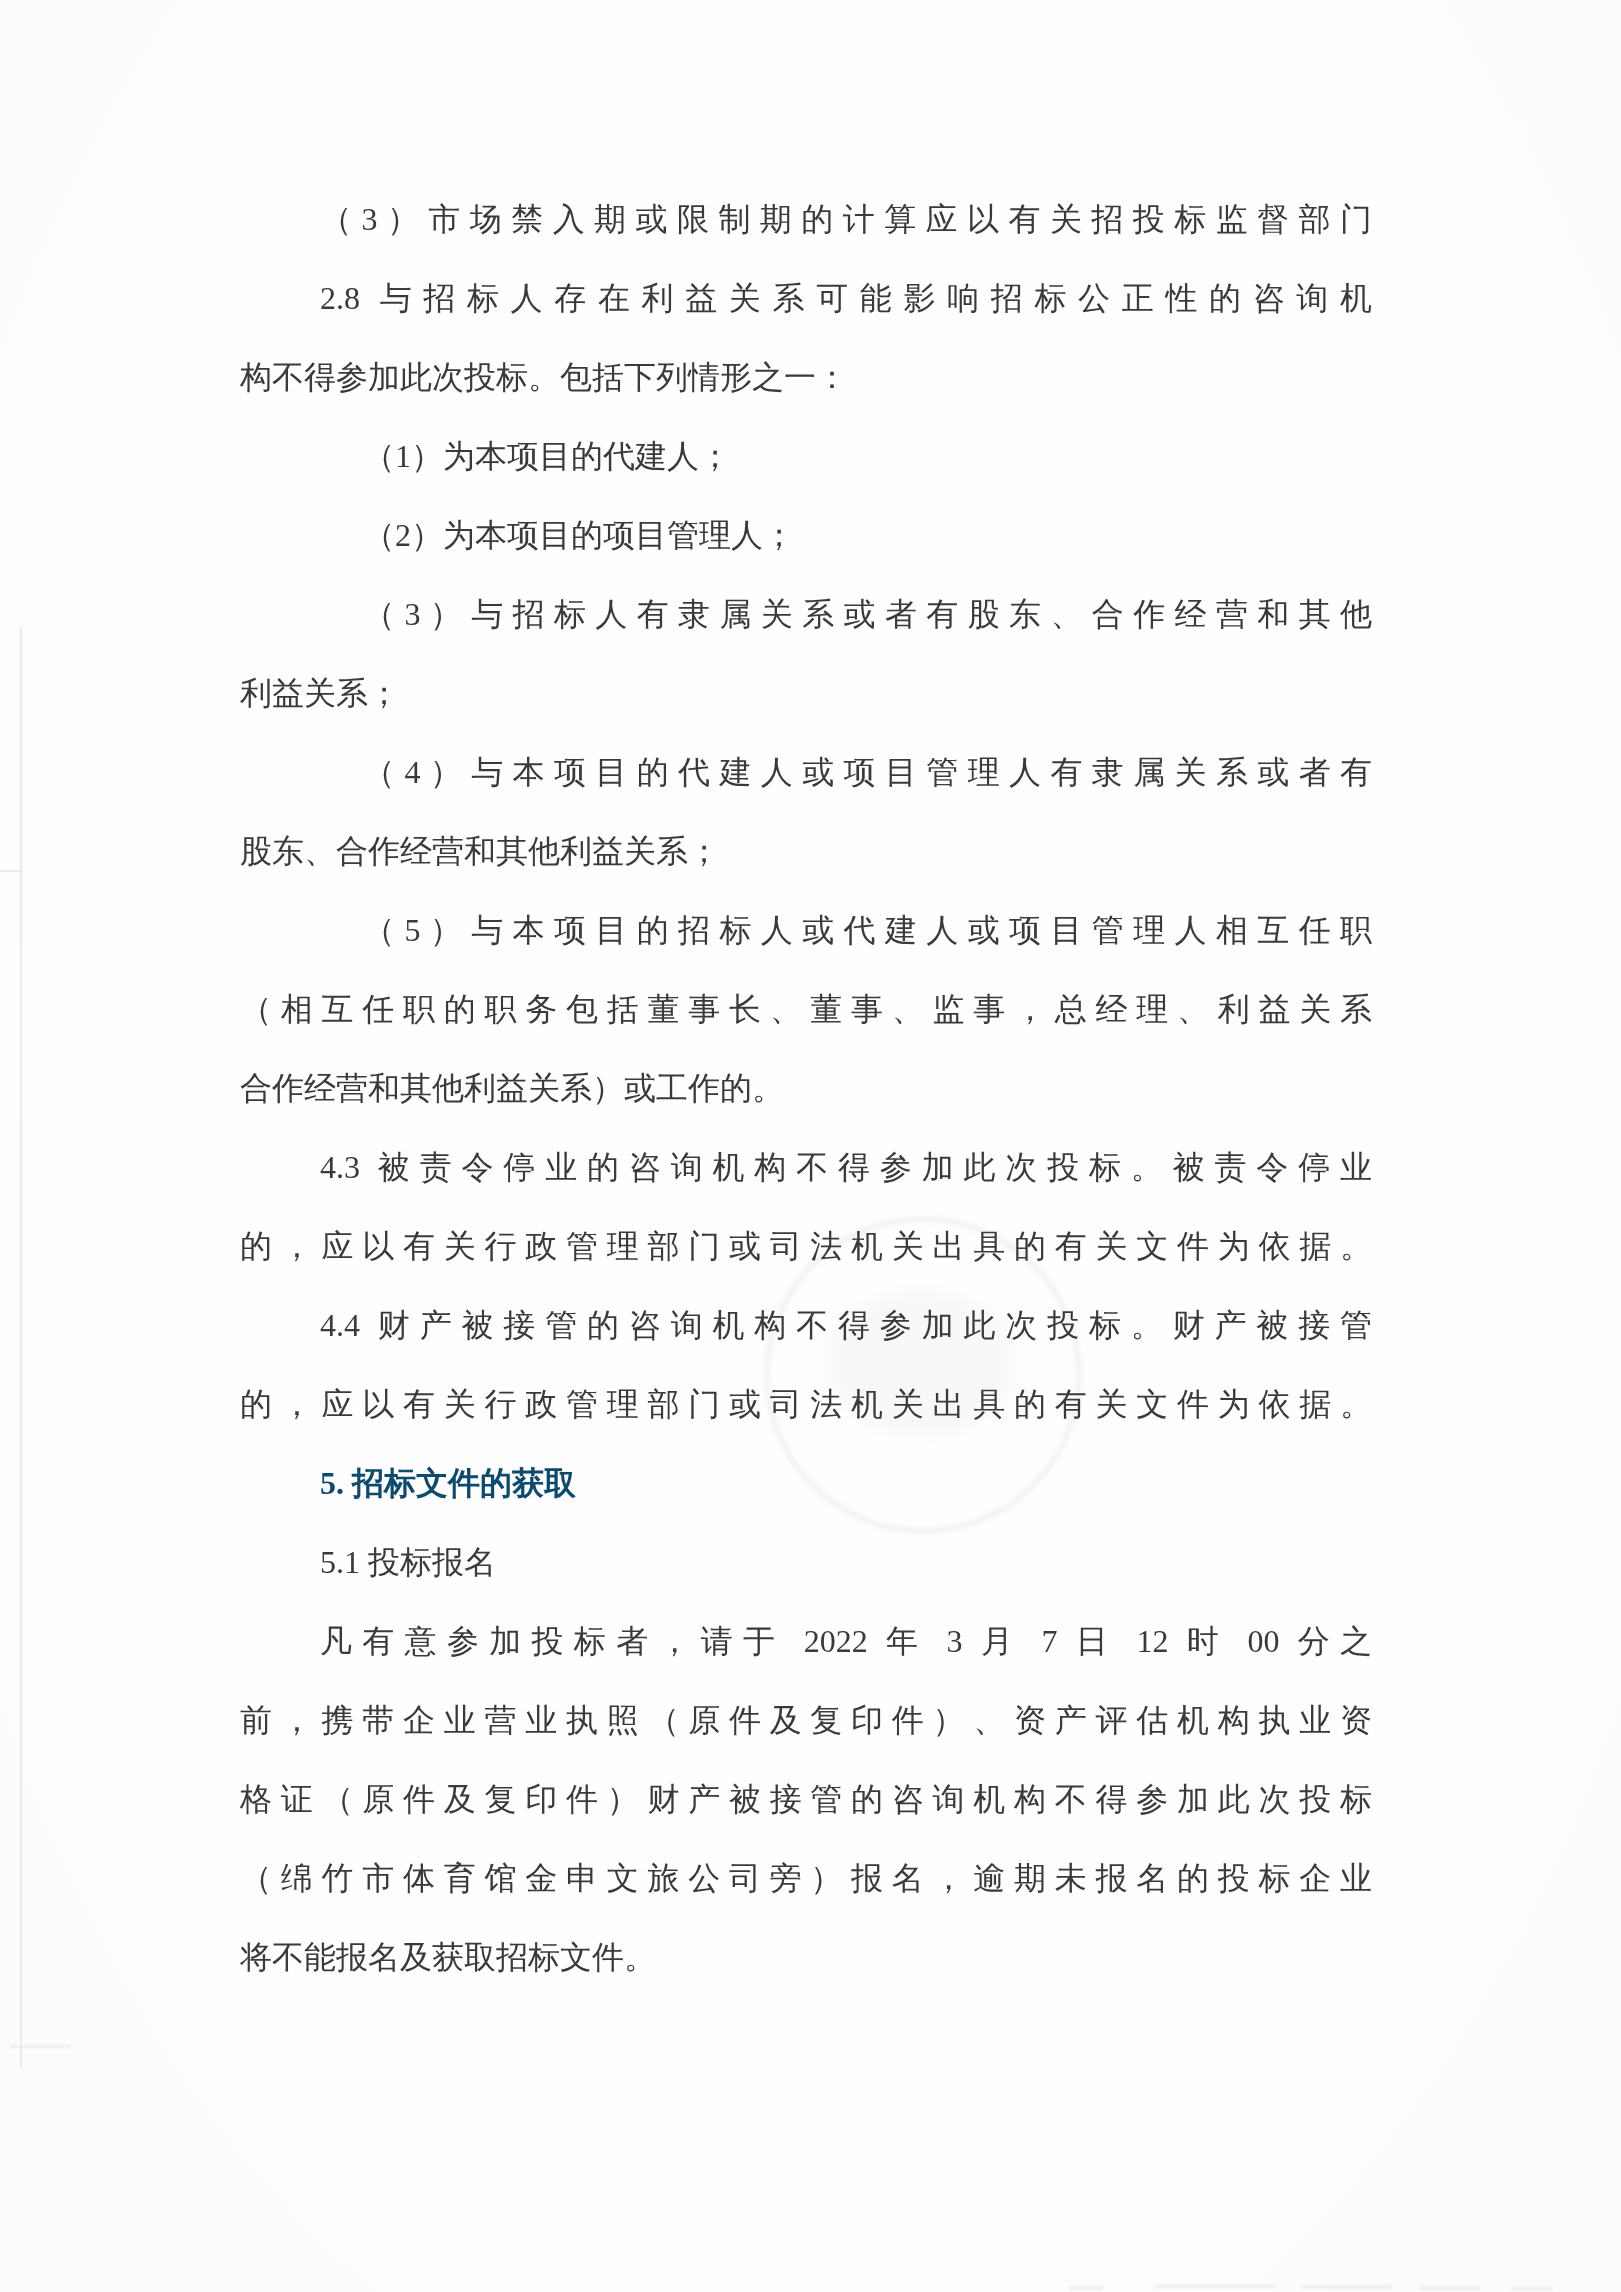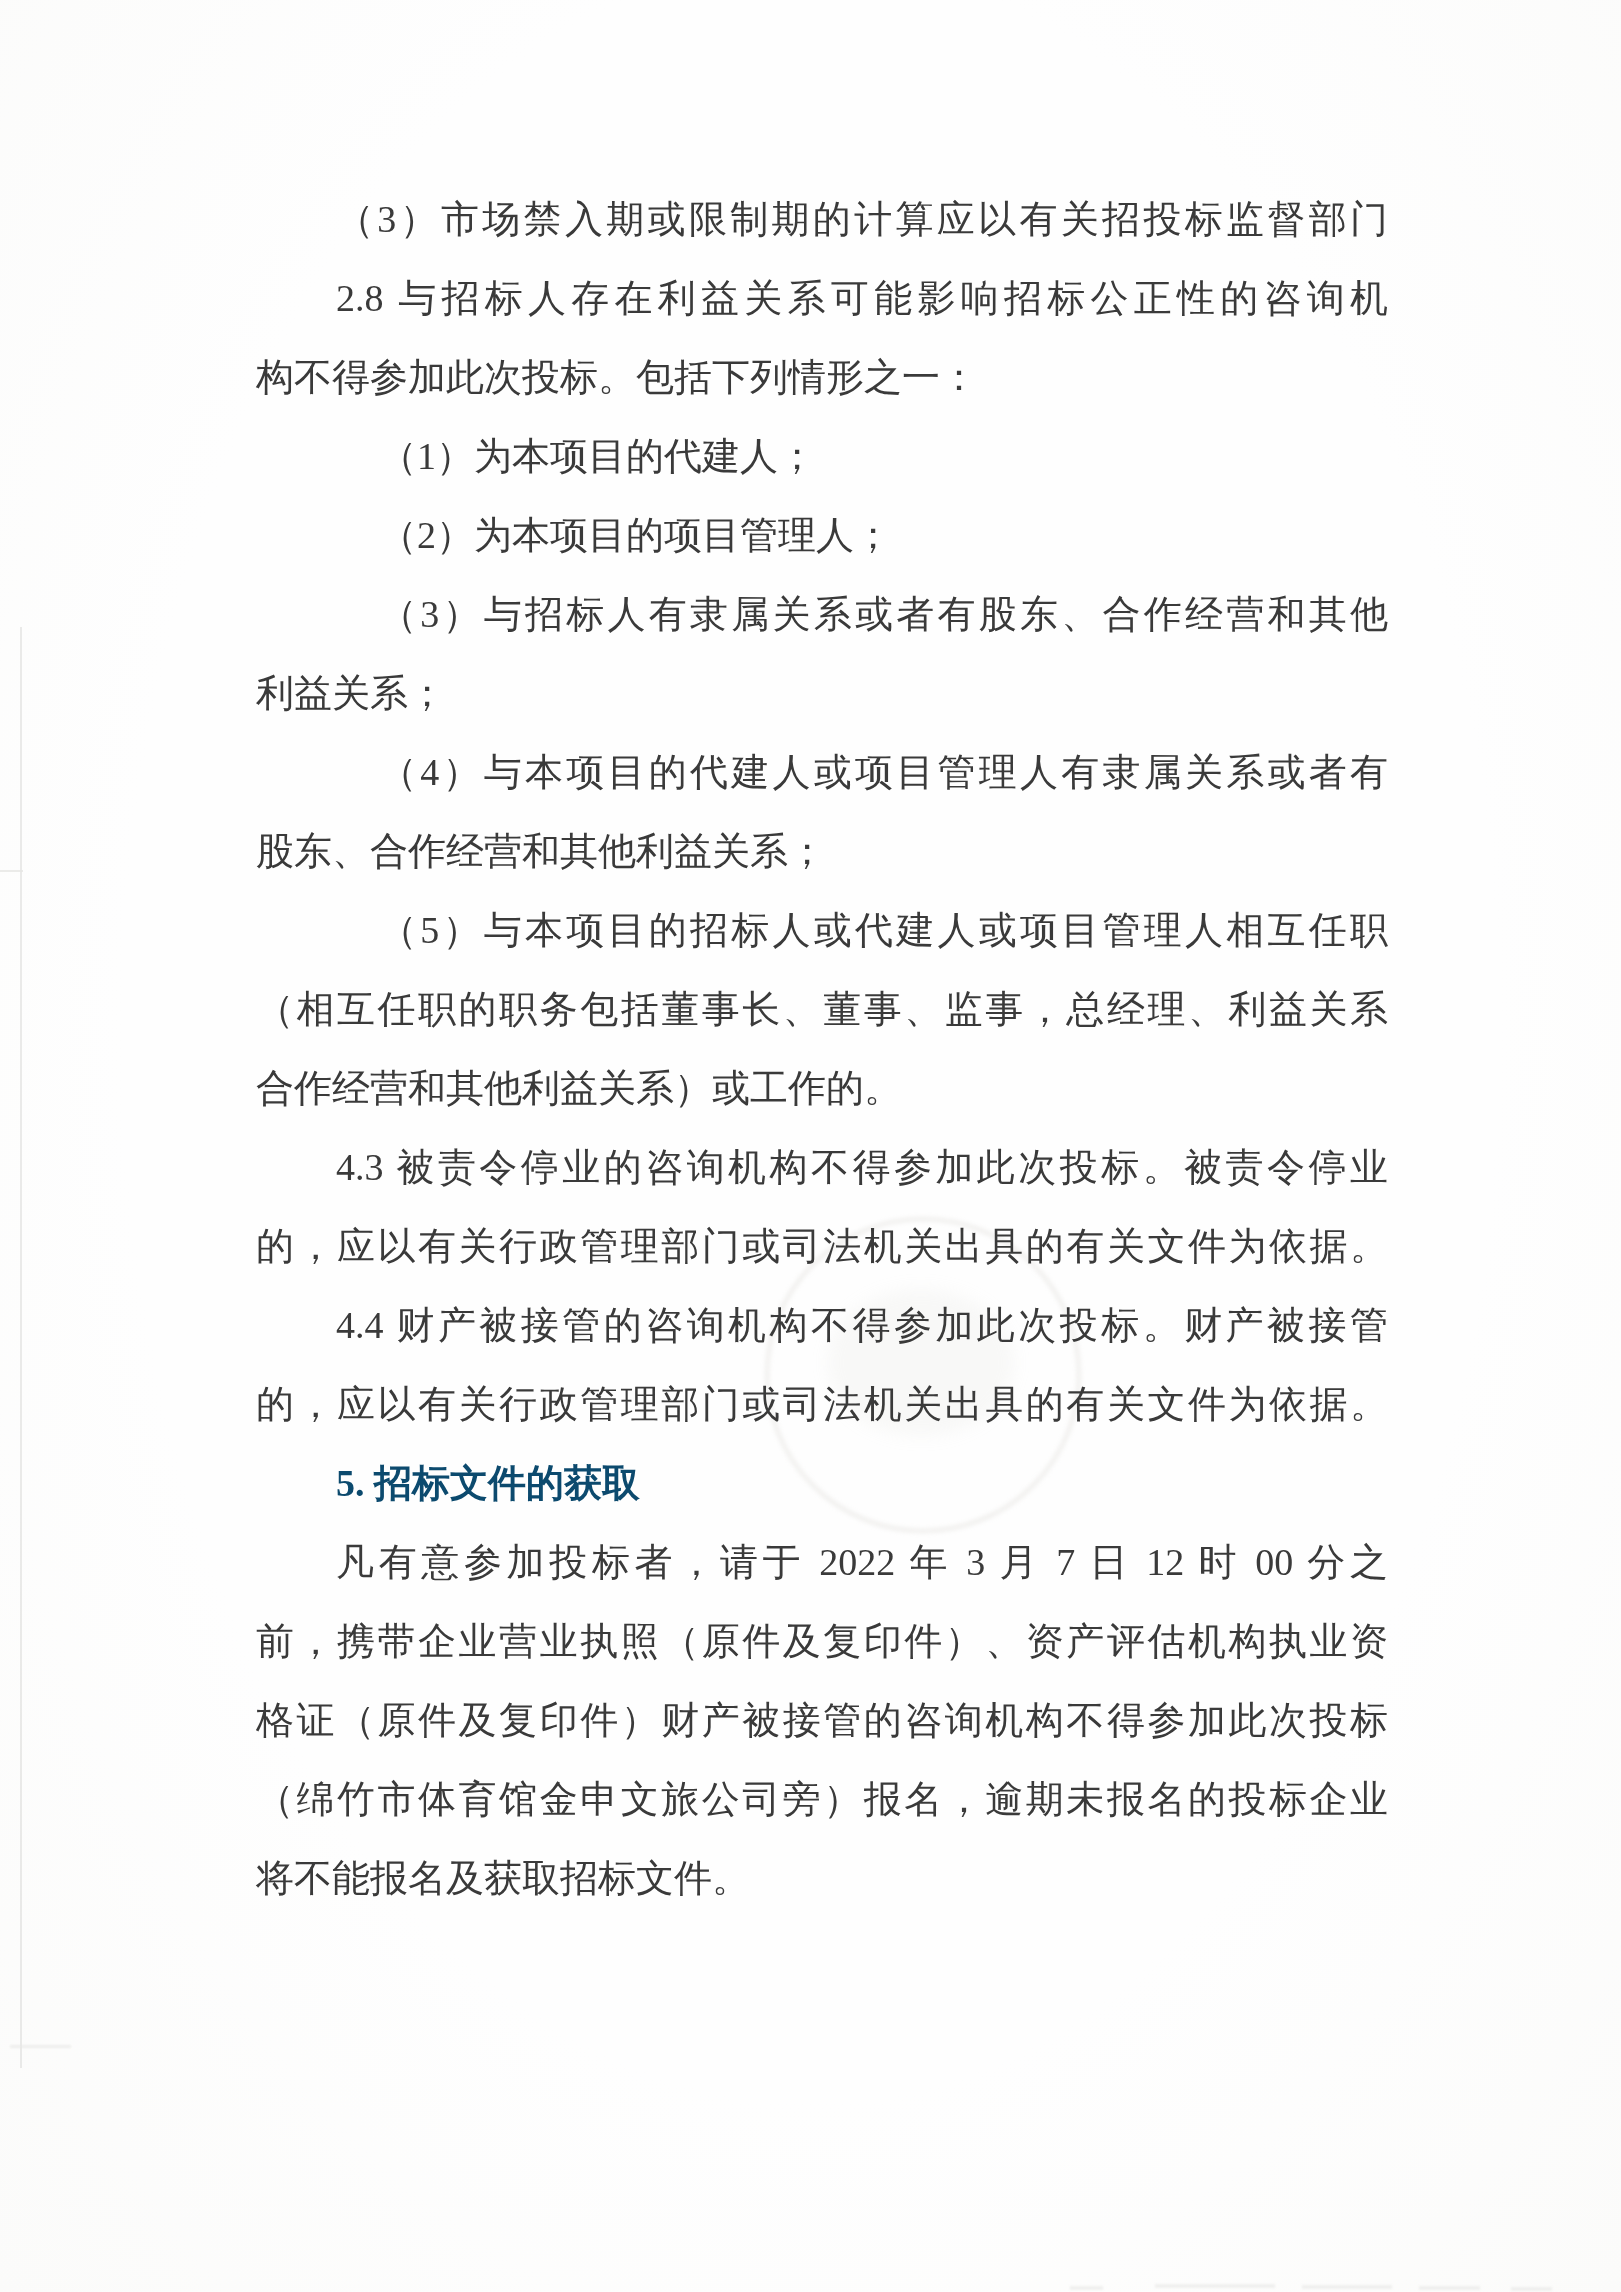--- a/index.html
+++ b/index.html
@@ -6,23 +6,23 @@
   html, body { margin: 0; padding: 0; }
   body {
     width: 1621px; height: 2293px;
     position: relative;
     background: radial-gradient(ellipse at 50% 45%, #fefefe 60%, #fbfbfa 100%);
     overflow: hidden;
     font-family: "Liberation Serif", "DejaVu Serif", serif;
   }
   .text-block {
     position: absolute;
-    left: 256px; top: 180px;
+    left: 240px; top: 180px;
     width: 1132px;
-    font-size: 38px;
+    font-size: 32px;
     color: #3a3a3a;
   }
   .line {
     line-height: 79px;
     height: 79px;
     white-space: nowrap;
     overflow: visible;
   }
   .just {
     white-space: normal;
@@ -111,19 +111,20 @@
     <div class="line indent-item just">（4）与本项目的代建人或项目管理人有隶属关系或者有</div>
     <div class="line indent-none">股东、合作经营和其他利益关系；</div>
     <div class="line indent-item just">（5）与本项目的招标人或代建人或项目管理人相互任职</div>
     <div class="line indent-none just">（相互任职的职务包括董事长、董事、监事，总经理、利益关系</div>
     <div class="line indent-none">合作经营和其他利益关系）或工作的。</div>
     <div class="line indent-para just">4.3 被责令停业的咨询机构不得参加此次投标。被责令停业</div>
     <div class="line indent-none just">的，应以有关行政管理部门或司法机关出具的有关文件为依据。</div>
     <div class="line indent-para just">4.4 财产被接管的咨询机构不得参加此次投标。财产被接管</div>
     <div class="line indent-none just">的，应以有关行政管理部门或司法机关出具的有关文件为依据。</div>
     <div class="line indent-para bold">5. 招标文件的获取</div>
+    <div class="line indent-para">5.1 投标报名</div>
     <div class="line indent-para just">凡有意参加投标者，请于 2022 年 3 月 7 日 12 时 00 分之</div>
     <div class="line indent-none just">前，携带企业营业执照（原件及复印件）、资产评估机构执业资</div>
     <div class="line indent-none just">格证（原件及复印件）财产被接管的咨询机构不得参加此次投标</div>
     <div class="line indent-none just">（绵竹市体育馆金申文旅公司旁）报名，逾期未报名的投标企业</div>
     <div class="line indent-none">将不能报名及获取招标文件。</div>
   </div>
 
 
 </body></html>

